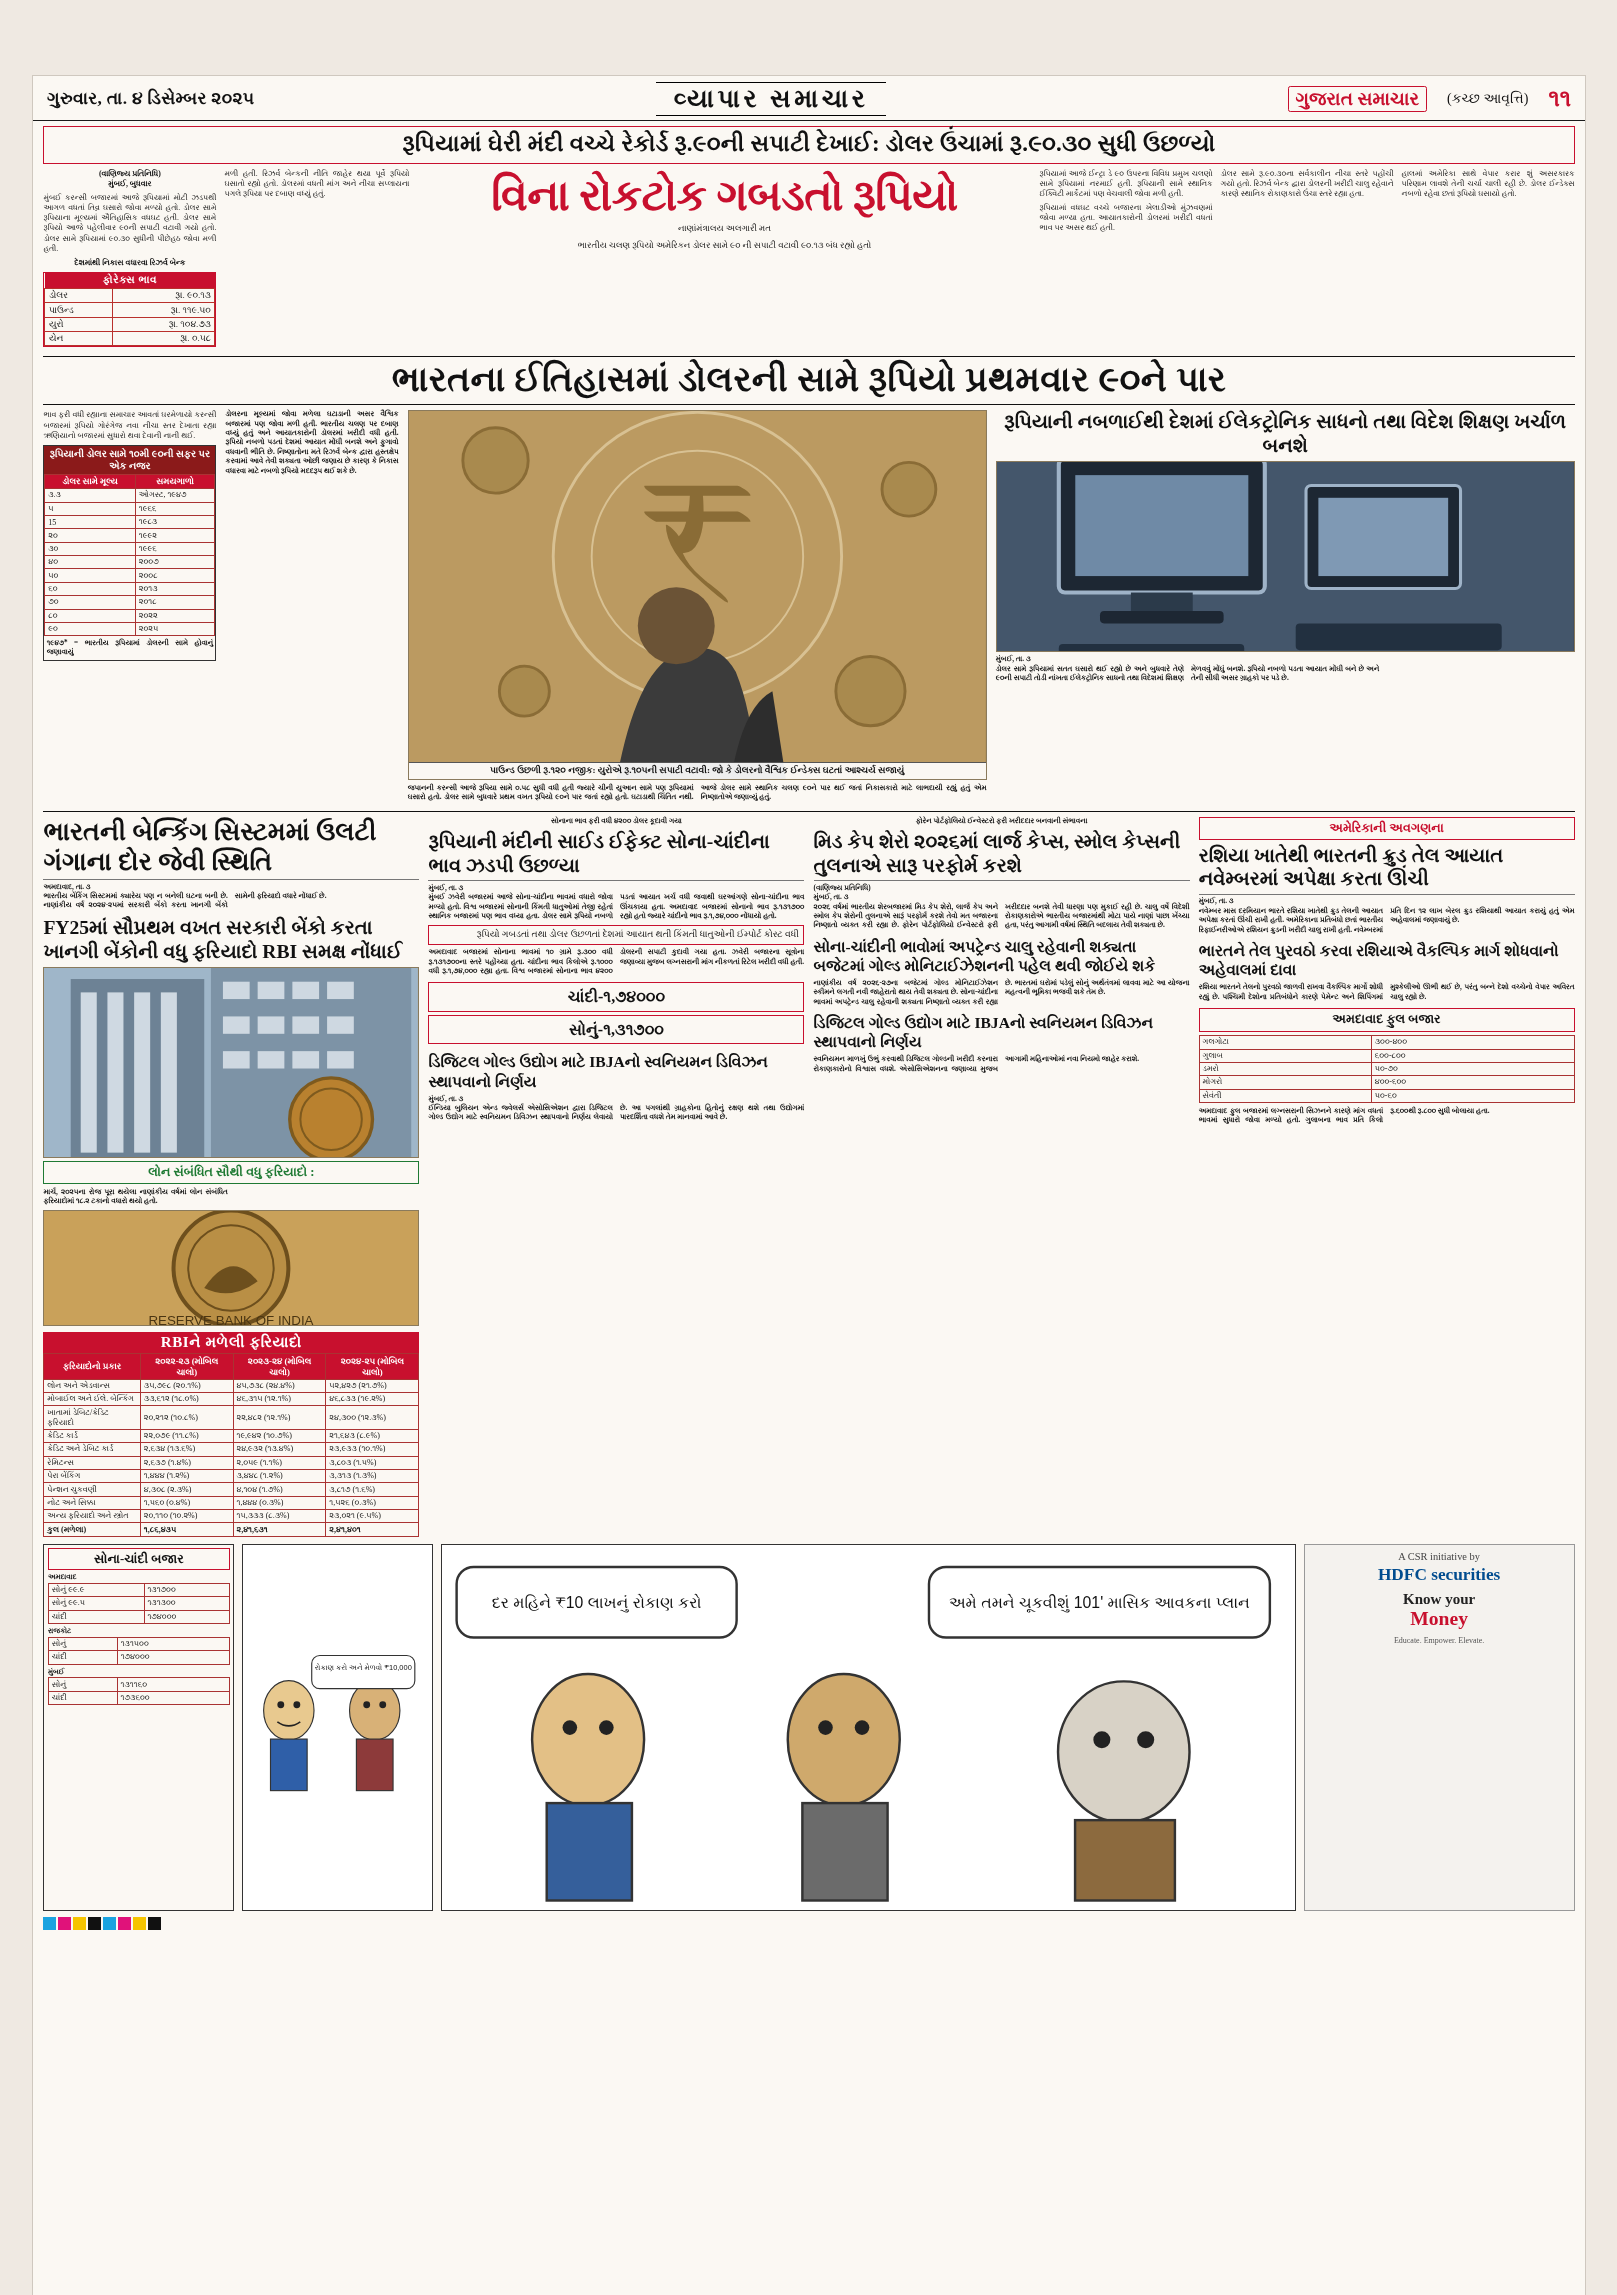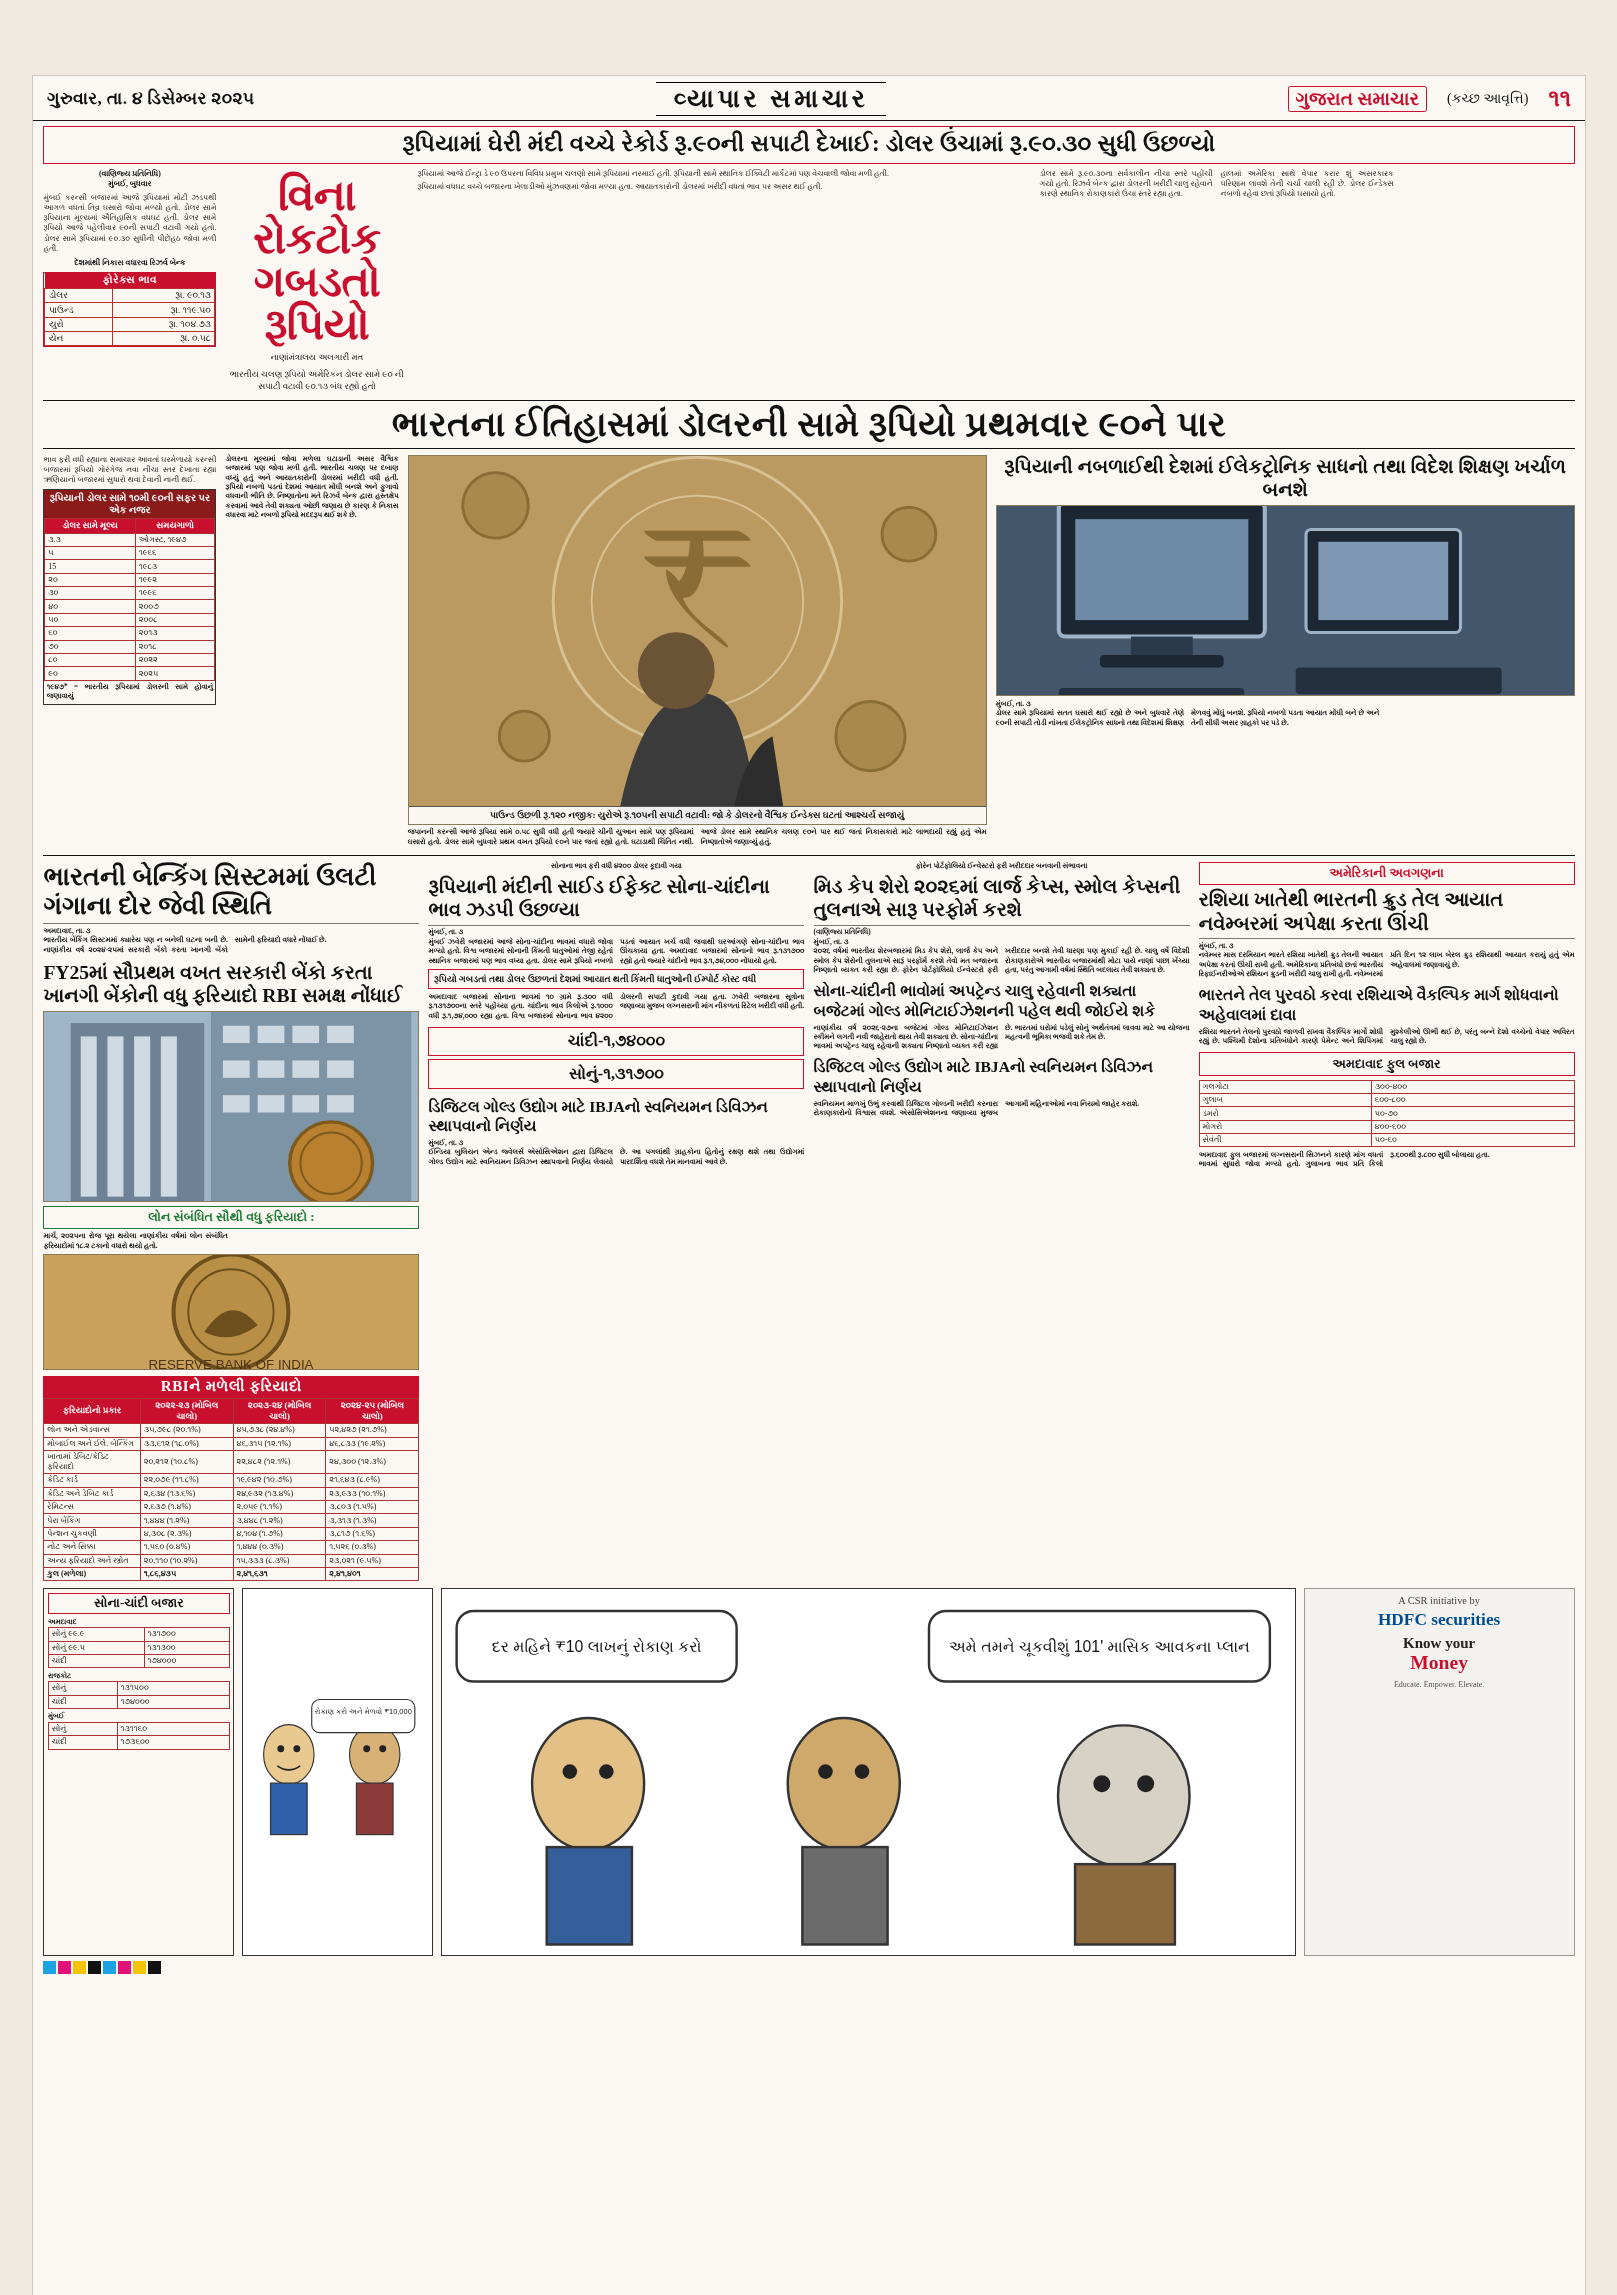--- a/index.html
+++ b/index.html
@@ -114,21 +114,21 @@
   .sub-hl { font-size: 19.6px; font-weight: bold; line-height: 1.2; text-align:center;}
   
   .secC {
     display:grid; grid-template-columns: 1fr 1fr 1fr 1fr;
     gap: 9.2px; margin: 8px 10.4px 0 10.4px;
     border-top: 1.7px solid #111; padding-top: 5.8px;
   }
   .hl2 { font-size: 25.4px; font-weight:bold; line-height:1.15; }
   .hl3 { font-size: 19.6px; font-weight:bold; line-height:1.2; }
   .hl4 { font-size: 15.6px; font-weight:bold; line-height:1.25; }
-  .boxline { border: 1.2px solid #c8102e; padding: 3.5px 4.6px; text-align:left; font-weight:bold;}
+  .boxline { border: 1.2px solid #c8102e; padding: 3.5px 4.6px; text-align:right; font-weight:normal;}
   .greenhead {
     border:1.2px solid #1f7a34; color:#1f7a34; font-weight:bold; text-align:center;
     padding: 2.9px; font-size: 12.7px; margin-bottom:3.5px;
   }
   table.data {
     width:100%; border-collapse:collapse; font-size: 8px;
   }
   table.data th, table.data td { border:0.6px solid #a33; padding:1.2px 2.9px; }
   table.data th { background:#c8102e; color:#fff; font-size:8.7px; text-align:center;}
   .rbi-title {
@@ -203,20 +203,23 @@
               </tr>
           <tr>
                 <td>યેન</td>
               <td class="r">રૂા. ૦.૫૮</td>
               </tr>
         </tbody>
           </table>
       </div>
     </div>
 
+    <div>
+      <div class="small">મળી હતી. રિઝર્વ બેન્કની નીતિ જાહેર થયા પૂર્વે રૂપિયો ઘસાતો રહ્યો હતો. ડોલરમાં વધતી માંગ અને નીચા સપ્લાયના પગલે રૂપિયા પર દબાણ વધ્યું હતું.</div>
+    </div>
 
     <div>
       <div class="mega-title">વિના રોકટોક ગબડતો રૂપિયો</div>
       <div class="mega-sub">નાણાંમંત્રાલય અલગારી મત</div>
       <div class="mega-sub">ભારતીય ચલણ રૂપિયો અમેરિકન ડોલર સામે ૯૦ ની સપાટી વટાવી ૯૦.૧૩ બંધ રહ્યો હતો</div>
     </div>
 
     <div>
       <div class="small">રૂપિયામાં આજે ઈન્ટ્રા ડે ૯૦ ઉપરના વિવિધ પ્રમુખ ચલણો સામે રૂપિયામાં નરમાઈ હતી. રૂપિયાની સામે સ્થાનિક ઈક્વિટી માર્કેટમાં પણ વેચવાલી જોવા મળી હતી.</div>
       <div class="small mt6">રૂપિયામાં વધઘટ વચ્ચે બજારના ખેલાડીઓ મુંઝવણમાં જોવા મળ્યા હતા. આયાતકારોની ડોલરમાં ખરીદી વધતાં ભાવ પર અસર થઈ હતી.</div>

